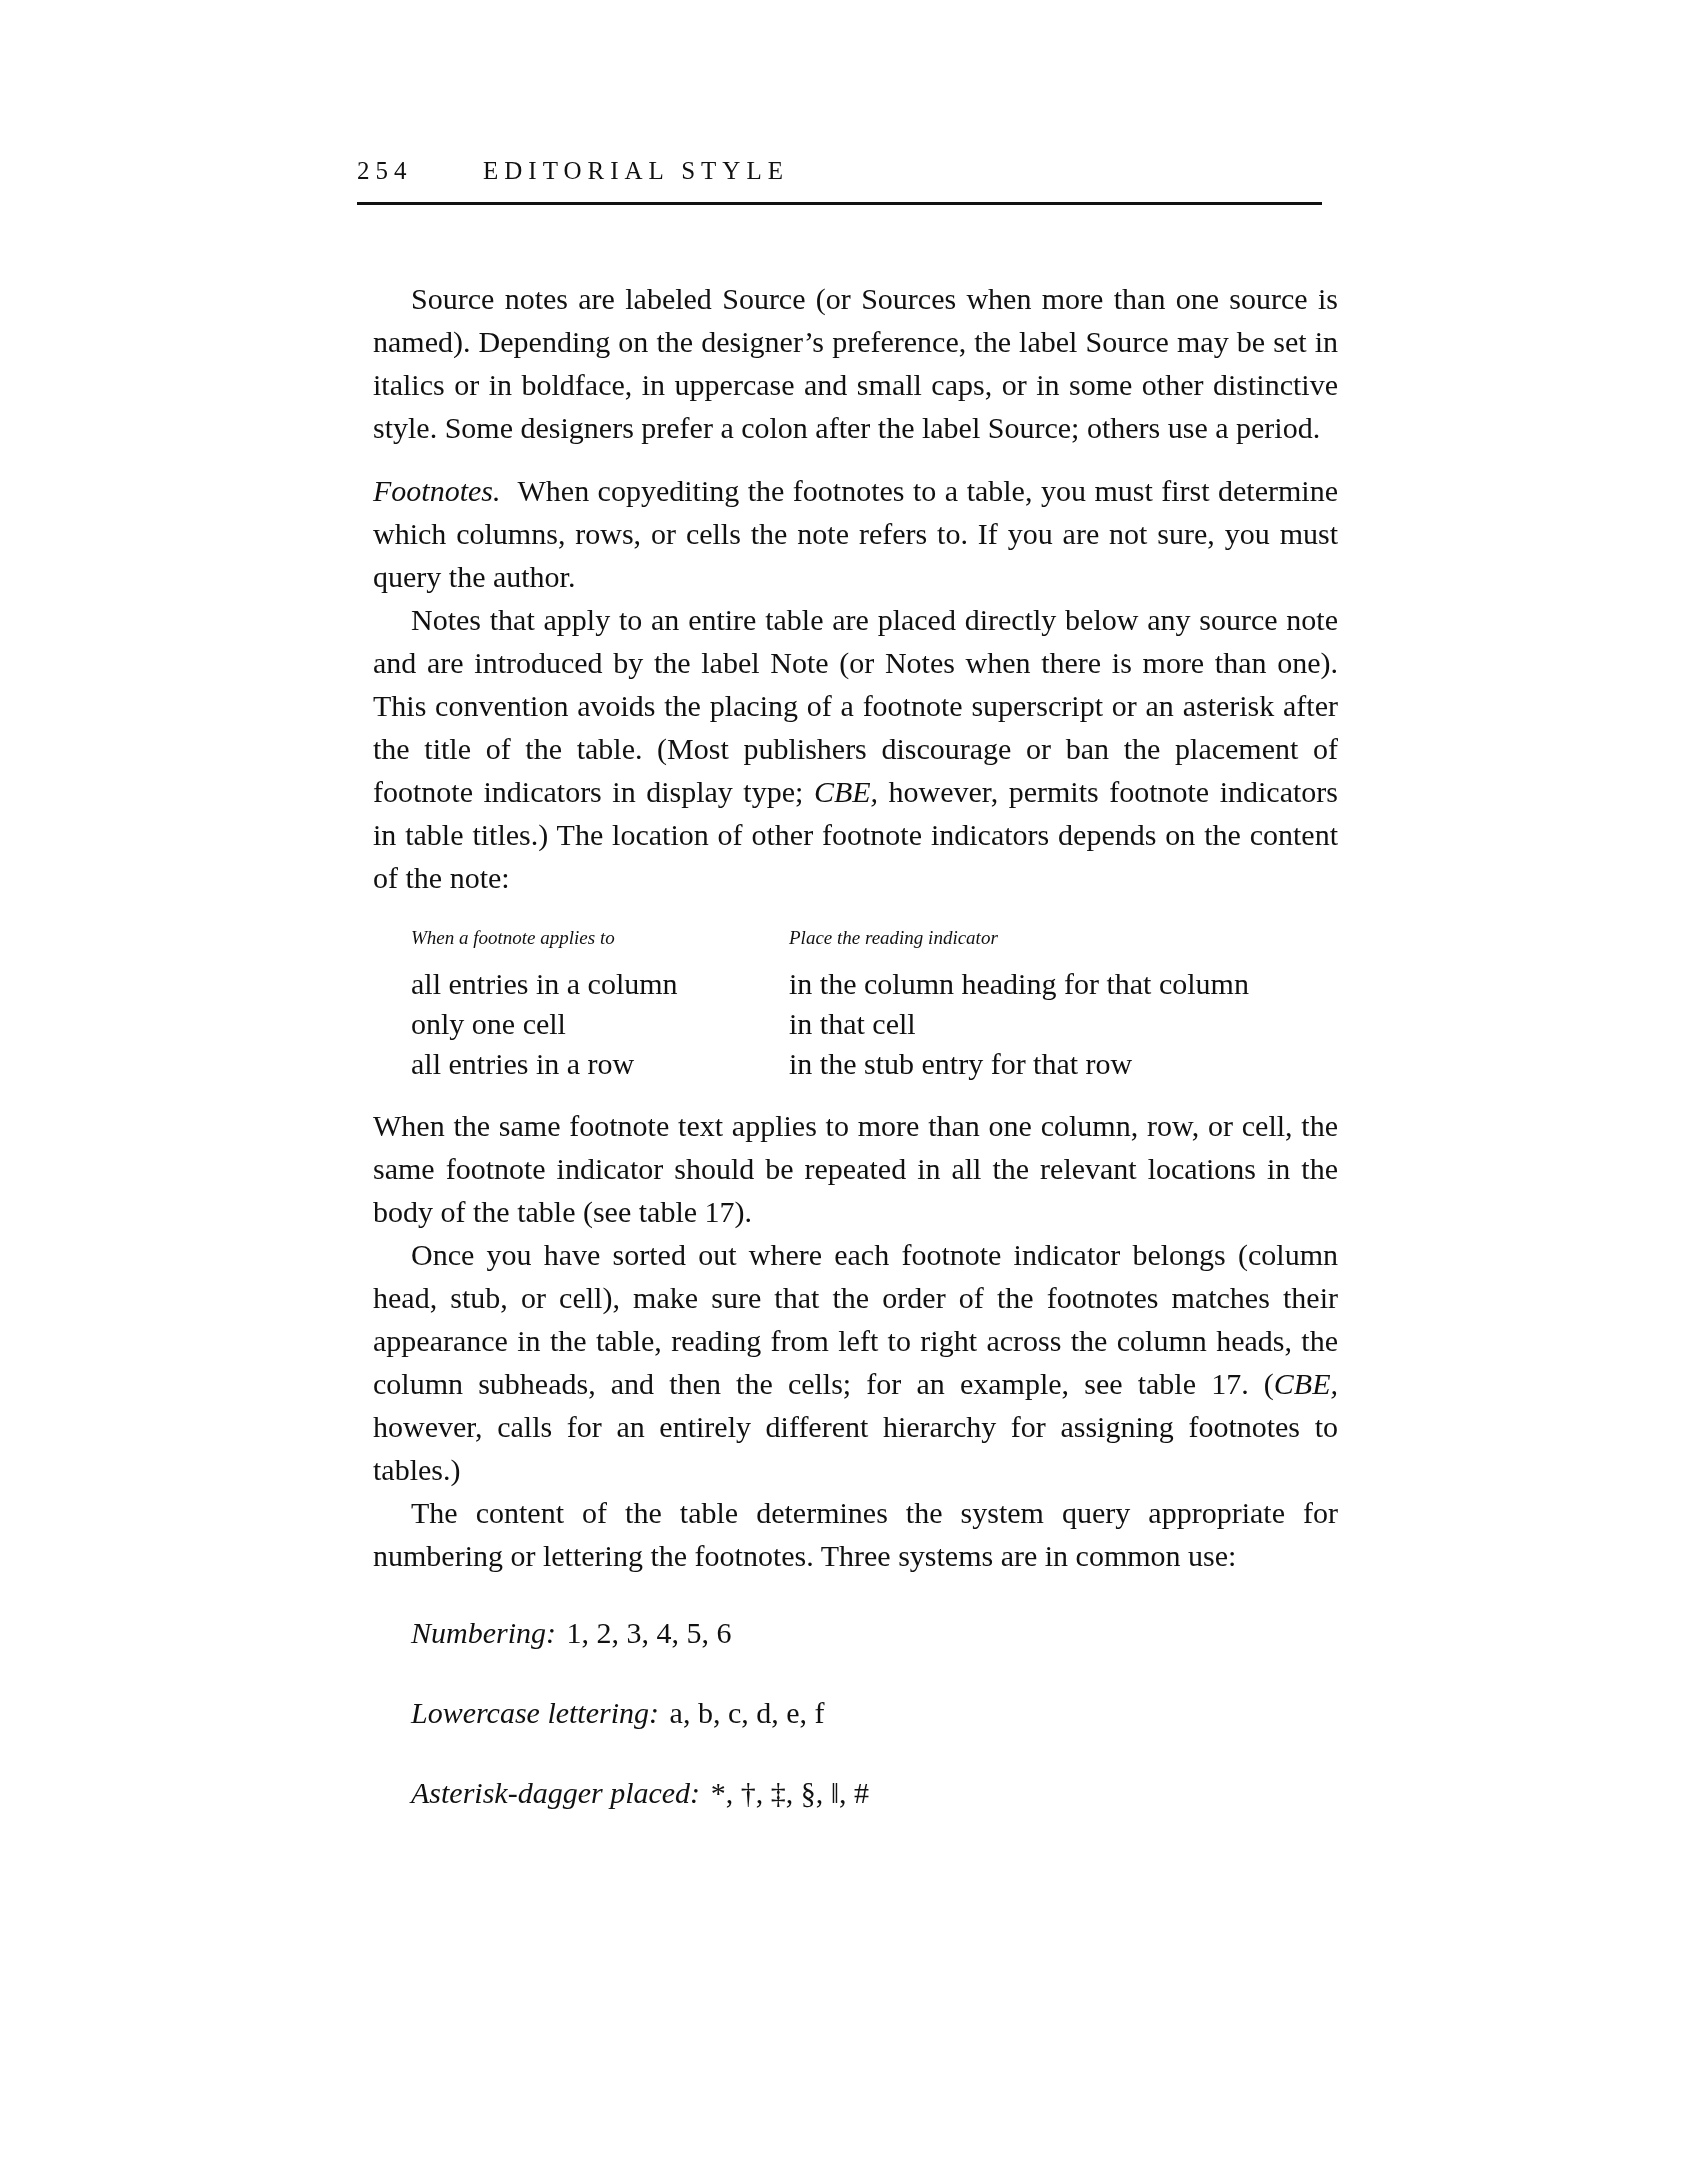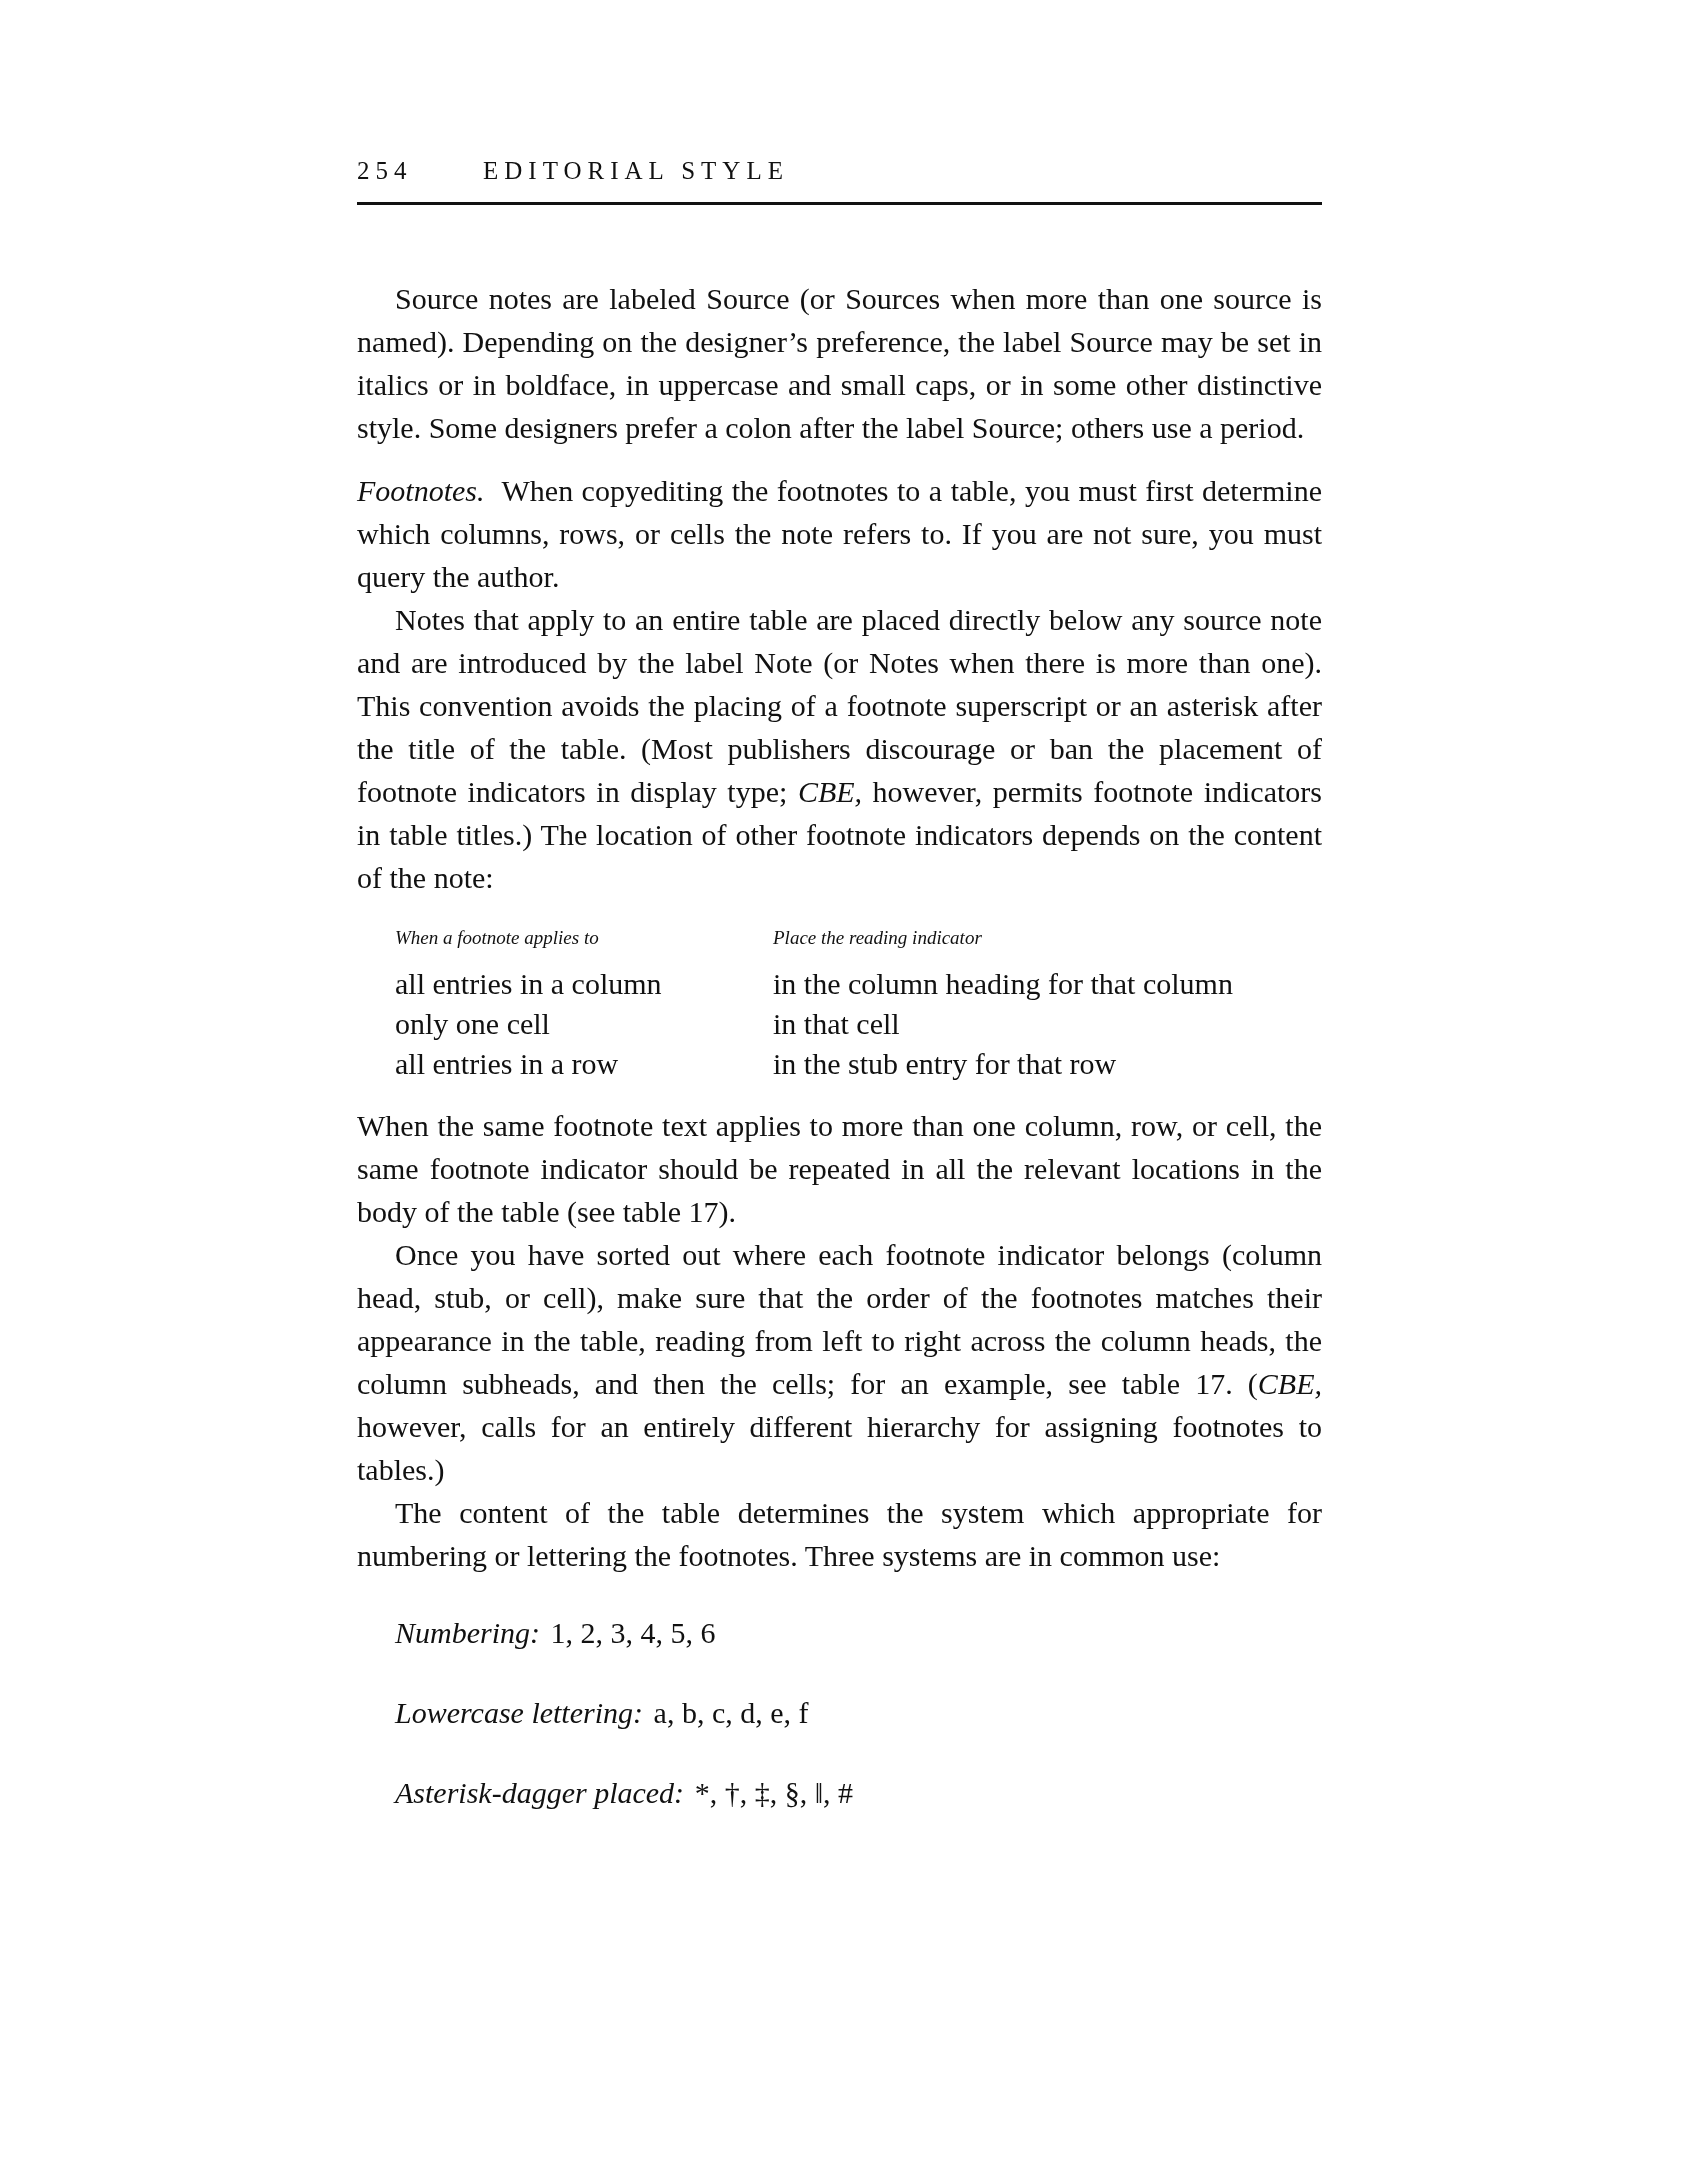--- a/index.html
+++ b/index.html
@@ -2,21 +2,21 @@
 <html style="font-size:10.6px"><head>
   <meta charset="utf-8">
   <style>
     html, body { margin: 0; padding: 0; background: #ffffff; }
     body { width: 1687px; height: 2183px; position: relative; overflow: hidden; color: #111; }
     .page { position: absolute; left: 357px; top: 0; width: 965px; font-family: "Liberation Serif", "DejaVu Serif", serif; }
     .running-head { position: absolute; top: 157px; left: 0; width: 965px; height: 33px; font-size: 25px; letter-spacing: 6px; }
     .running-head .folio { position: absolute; left: 0; top: 0; text-align: center; }
     .running-head .title { position: absolute; left: 126px; top: 0; }
     .rule { position: absolute; top: 202px; left: 0; width: 965px; height: 2.6px; background: #111; }
-    .body { position: absolute; top: 277px; left: 0; width: 965px; font-size: 30px; line-height: 43px; text-align: justify; }
+    .body { position: absolute; top: 277px; left: 16px; width: 965px; font-size: 30px; line-height: 43px; text-align: justify; }
     .body p { margin: 0; }
     .indent { text-indent: 38px; }
     .gap-before { margin-top: 20px !important; }
     .runin { font-style: italic; margin-right: 17px; }
     .it { font-style: italic; }
     .rules-table { margin: 21px 0 20px 38px; width: 926px; border-collapse: collapse; font-size: 30px; }
     .rules-table th { font-weight: normal; font-style: italic; text-align: left; font-size: 19px; padding: 0 0 8px 0; line-height: 36px; }
     .rules-table td { padding: 0; line-height: 40px; vertical-align: top; }
     .rules-table .c1 { width: 378px; }
     .systems { margin: 18.5px 0 18.5px 38px; }
@@ -63,21 +63,21 @@
           <td class="c1">all entries in a row</td>
           <td>in the stub entry for that row</td>
         </tr>
       </tbody>
     </table>
 
     <p>When the same footnote text applies to more than one column, row, or cell, the same footnote indicator should be repeated in all the relevant locations in the body of the table (see table 17).</p>
 
     <p class="indent"><span>Once you have sorted out where each footnote indicator belongs (column head, stub, or cell), make sure that the order of the footnotes matches their appearance in the table, reading from left to right across the column heads, the column subheads, and then the cells; for an example, see table 17. (</span><span class="it">CBE,</span><span> however, calls for an entirely different hierarchy for assigning footnotes to tables.)</span></p>
 
-    <p class="indent">The content of the table determines the system which appropriate for numbering or lettering the footnotes. Three systems are in common use:</p>
+    <p class="indent">The content of the table determines the system query appropriate for numbering or lettering the footnotes. Three systems are in common use:</p>
 
     <div class="systems">
       <div class="row">
         <span class="label">Numbering:</span><span>1, 2, 3, 4, 5, 6</span>
       </div>
       <div class="row">
         <span class="label">Lowercase lettering:</span><span>a, b, c, d, e, f</span>
       </div>
       <div class="row">
         <span class="label">Asterisk-dagger placed:</span><span>*, †, ‡, §, ‖, #</span>

